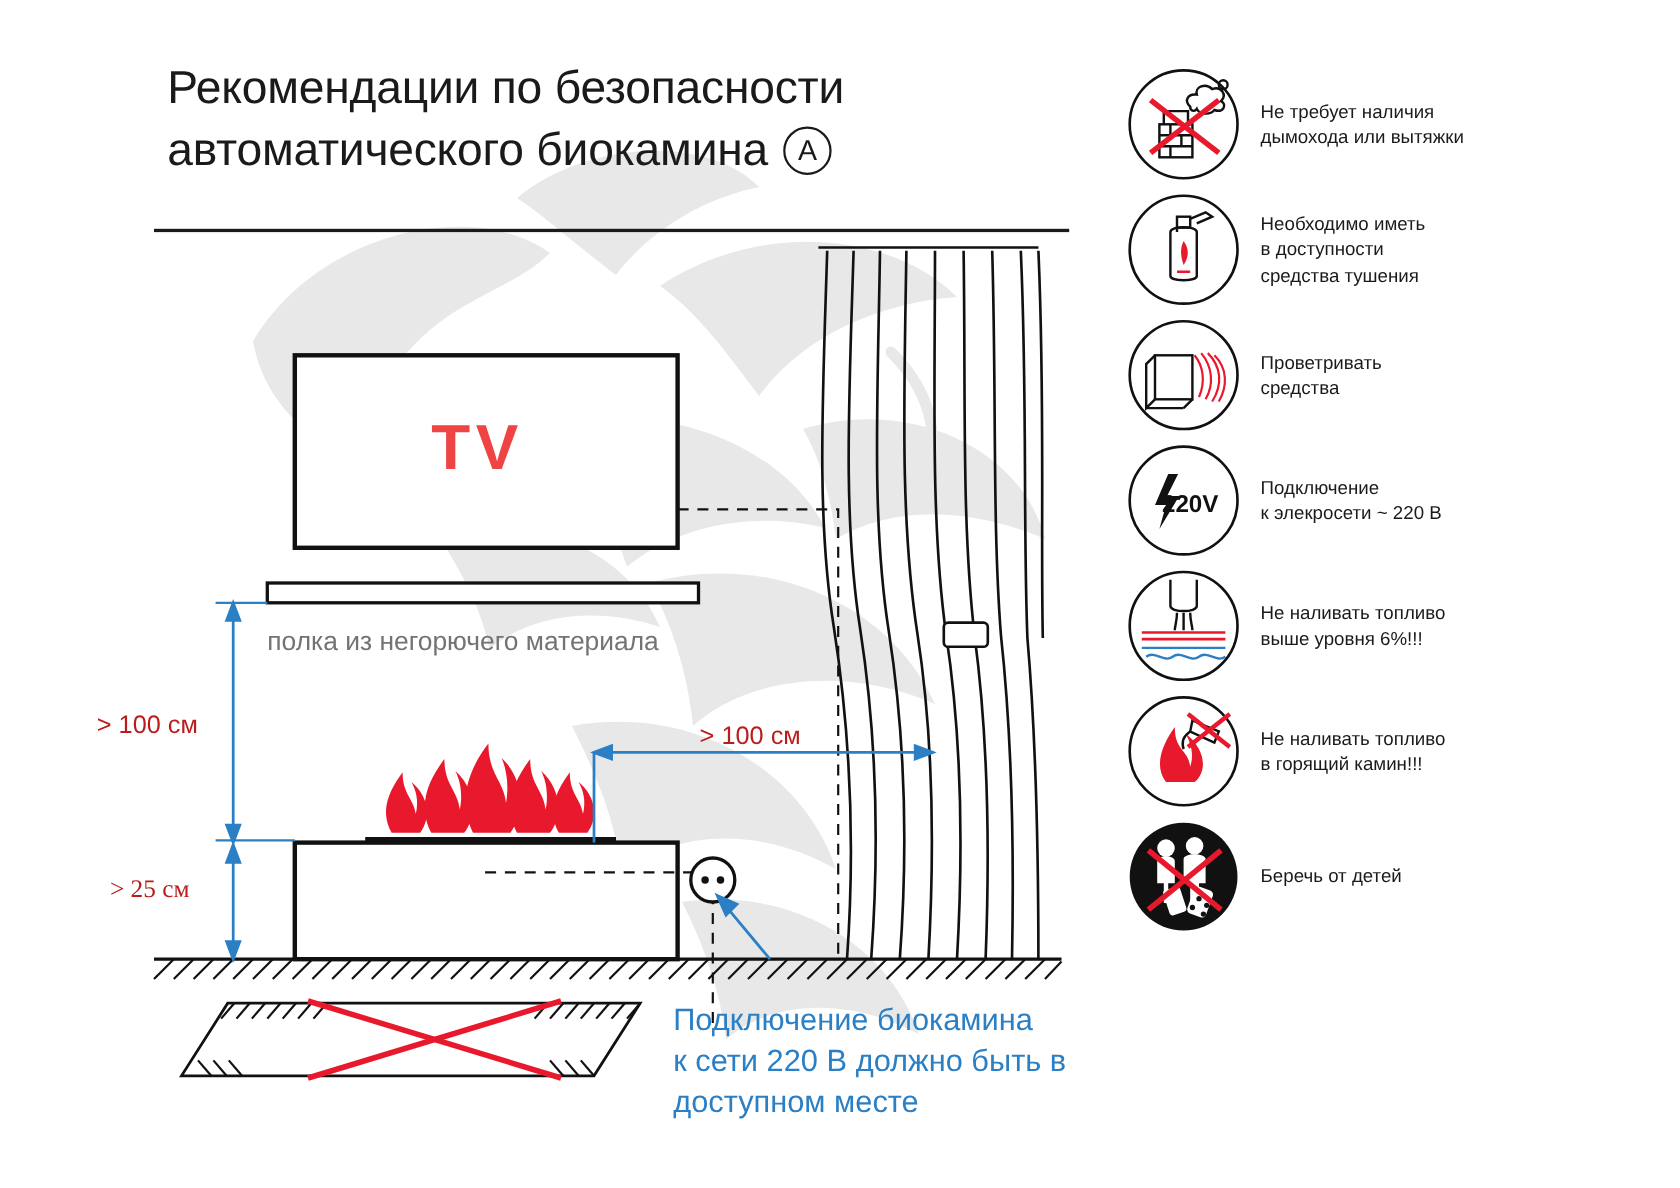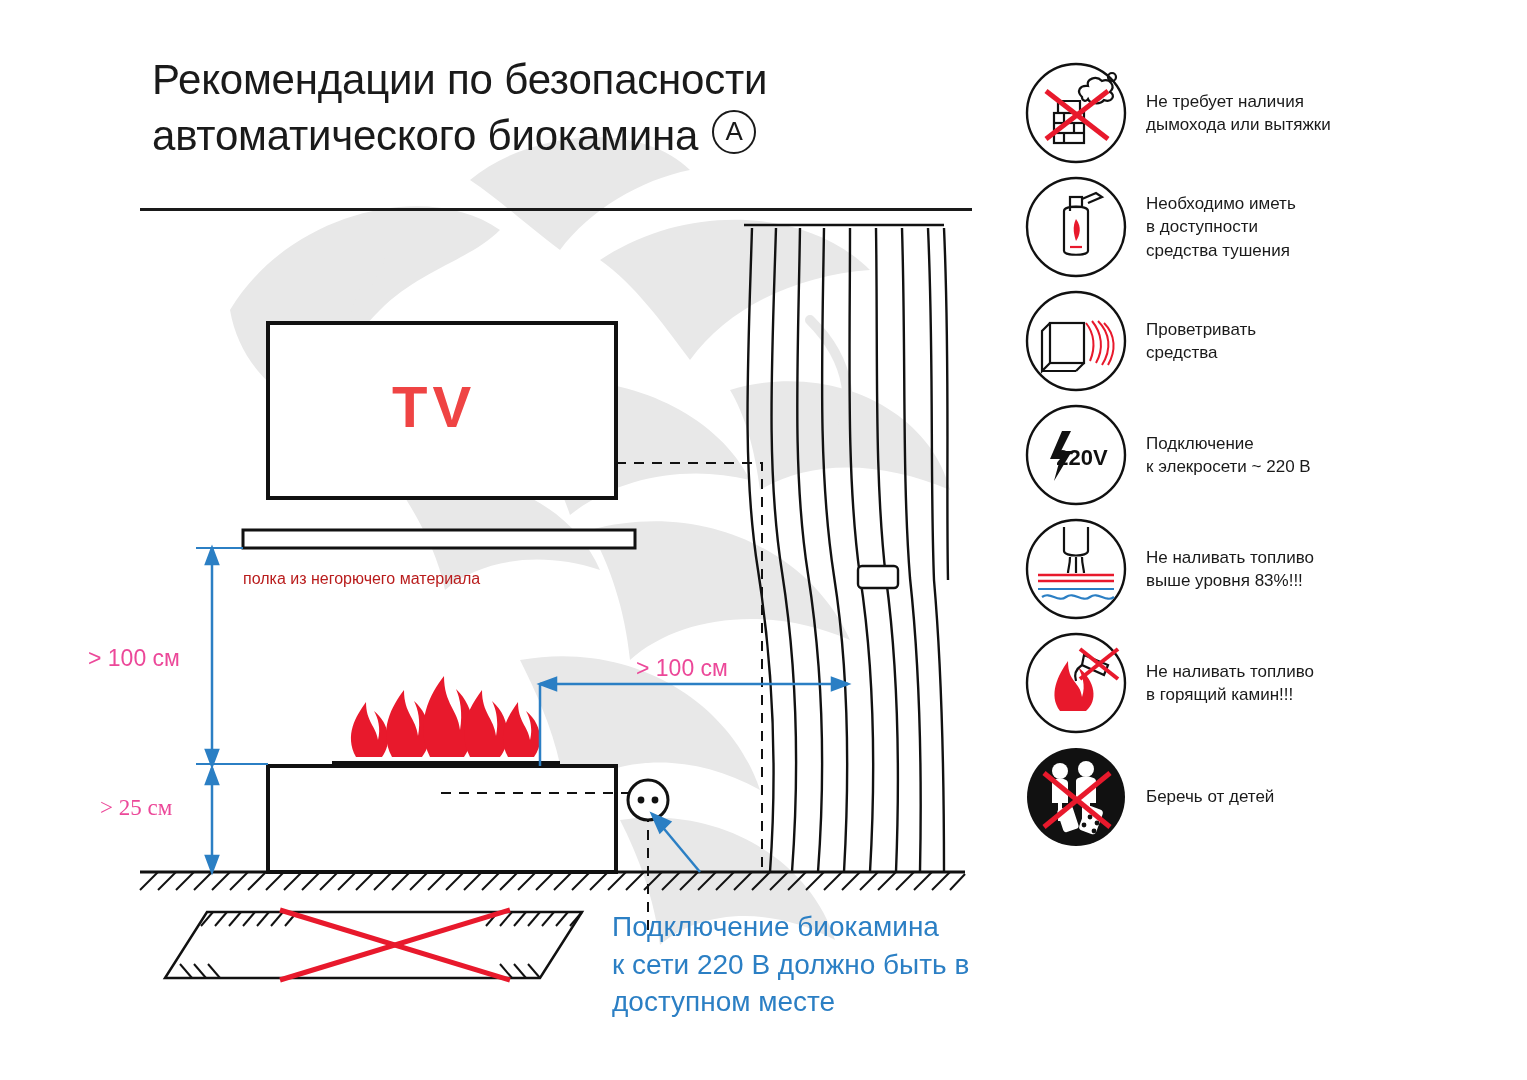--- a/index.html
+++ b/index.html
@@ -44,20 +44,21 @@
   }
   .title-line {
     font-size: 42px;
     color: #1a1a1a;
     line-height: 1.33;
     white-space: nowrap;
     letter-spacing: -0.2px;
   }
   .title-row2 {
     display: flex;
+    align-items: center;
     gap: 14px;
   }
   .class-a {
     width: 44px;
     height: 44px;
     border: 2.5px solid #1a1a1a;
     border-radius: 50%;
     display: flex;
     align-items: center;
     justify-content: center;
@@ -80,31 +81,31 @@
   
   .drawing {
     position: absolute;
     left: 0;
     top: 0;
     z-index: 2;
   }
 
   .dim-label {
     position: absolute;
-    color: #ec4899;
+    color: #b91c1c;
     font-size: 23px;
     white-space: nowrap;
     z-index: 4;
   }
   .shelf-label {
     position: absolute;
     left: 243px;
     top: 570px;
-    color: #b91c1c;
-    font-size: 16px;
+    color: #737373;
+    font-size: 24px;
     white-space: nowrap;
     z-index: 4;
   }
   .socket-note {
     position: absolute;
     left: 612px;
     top: 908px;
     color: #2b7fc4;
     font-size: 28px;
     line-height: 1.34;
@@ -446,21 +447,21 @@
             <line x1="14" y1="64" x2="90" y2="64"></line>
           </g>
           <g stroke="#2b7fc4" stroke-width="2.2" fill="none">
             <line x1="14" y1="72" x2="90" y2="72"></line>
             <path d="M18 80 C26 74 34 86 42 80 C50 74 58 86 66 80 C74 74 82 86 90 80"></path>
           </g>
         </svg>
       </div>
       <div class="icon-text">
         <div>Не наливать топливо</div>
-        <div>выше уровня 83%!!!</div>
+        <div>выше уровня 6%!!!</div>
       </div>
     </div>
 
     <div class="icon-row">
       <div class="icon-badge">
         <svg width="104" height="104" viewBox="0 0 104 104" xmlns="http://www.w3.org/2000/svg">
           <circle cx="52" cy="52" r="49" fill="#fff" stroke="#111" stroke-width="2.4"></circle>
           <path d="M36 80 C24 64 34 44 44 30 C44 52 56 50 58 66 C62 54 58 44 54 36 C72 50 74 70 62 80 Z" fill="#e8192c"></path>
           <g fill="none" stroke="#111" stroke-width="2.2">
             <path d="M60 24 L84 34 L80 44 L58 34 Z"></path>

